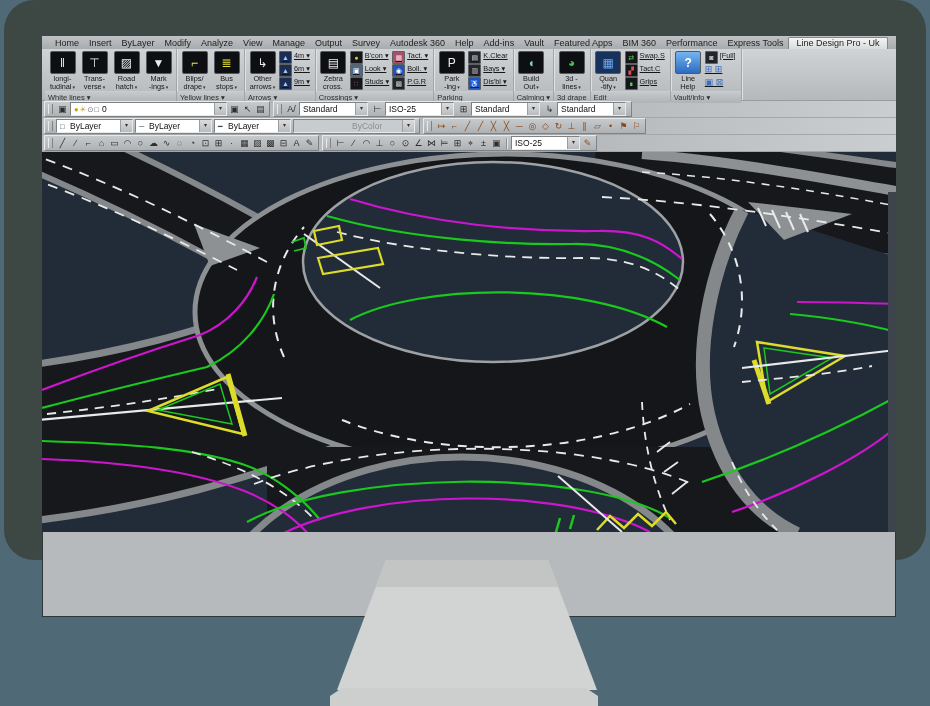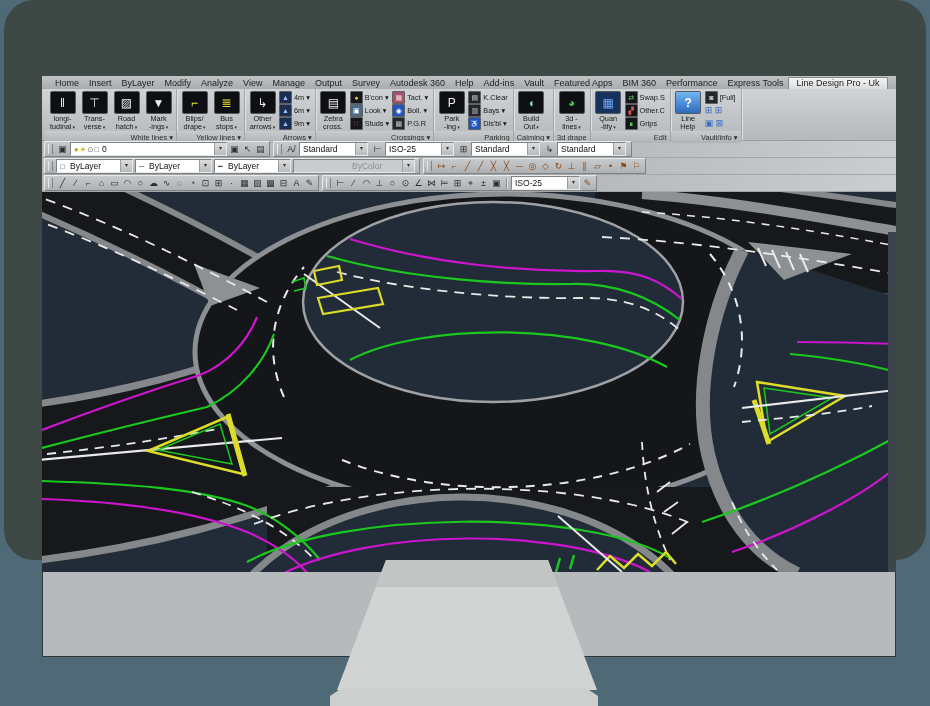--- a/index.html
+++ b/index.html
@@ -1,48 +1,48 @@
 <!DOCTYPE html>
 <html><head>
 <meta charset="utf-8">
 <style>
   html,body{margin:0;padding:0;}
   body{width:930px;height:706px;background:#4F6A76;font-family:"Liberation Sans",sans-serif;overflow:hidden;}
   .scene{position:relative;width:930px;height:706px;}
 
   
   .monitor{position:absolute;left:4px;top:0;width:922px;height:560px;background:#3D4845;border-radius:30px;}
-  .screen{position:absolute;left:38px;top:36px;width:854px;height:581px;background:#B7BABC;overflow:hidden;box-shadow:inset 0 0 0 1px #2E3836;margin-top:40px;}
+  .screen{position:absolute;left:38px;top:36px;width:854px;height:581px;background:#B7BABC;overflow:hidden;box-shadow:inset 0 0 0 1px #2E3836;}
   .stand-neck{position:absolute;left:337px;top:560px;width:260px;height:130px;background:#D2D4D3;clip-path:polygon(49px 0px,211px 0px,260px 130px,0px 130px);}
   .stand-neck .band{position:absolute;left:0;top:0;width:100%;height:27px;background:#C2C5C3;}
   .stand-base{position:absolute;left:330px;top:688px;width:268px;height:18px;background:#CDCFCF;clip-path:polygon(12px 0px,256px 0px,268px 8px,268px 18px,0px 18px,0px 8px);}
 
   
   .menubar{height:13px;background:linear-gradient(#C0C3C5,#A8ACAE);display:flex;align-items:flex-end;font-size:9px;color:#1d1d1d;padding-left:8px;white-space:nowrap;}
   .mtabs{display:flex;}
   .mtab{padding:1px 5px 1px 5px;}
   .mtab.active{background:linear-gradient(#F4F5F5,#D9DBDC);border:1px solid #83878A;border-bottom:none;border-radius:2px 2px 0 0;padding:0 7px 1px 7px;text-align:center;}
 
   
   .ribbon{height:51px;background:linear-gradient(#D0D3D5,#B5B9BB);display:flex;align-items:stretch;border-bottom:1px solid #989C9E;padding-left:3px;}
   .rgroup{display:flex;flex-direction:column;border-right:1px solid #A2A6A8;box-shadow:1px 0 0 #DFE1E2;}
   .rbody{flex:1;display:flex;align-items:flex-start;gap:2px;padding:2px 3px 0 3px;}
-  .glab{height:11px;font-size:7.5px;color:#2d2d2d;text-align:right;line-height:11px;background:linear-gradient(#C5C9CB,#AFB3B5);border-top:1px solid #C9CDCE;padding:0 3px;white-space:nowrap;}
+  .glab{height:11px;font-size:7.5px;color:#2d2d2d;text-align:left;line-height:11px;background:linear-gradient(#C5C9CB,#AFB3B5);border-top:1px solid #C9CDCE;padding:0 3px;white-space:nowrap;}
   .bigs{display:flex;gap:3px;}
   .bigbtn{width:29px;display:flex;flex-direction:column;align-items:center;font-size:7.3px;line-height:8px;color:#161616;text-align:center;}
   .bicon{width:24px;height:21px;background:#0E0F12;border:1px solid #55595B;border-radius:2px;display:flex;align-items:center;justify-content:center;font-size:12px;color:#EDEDED;margin-bottom:1px;}
   .bl2row{display:flex;gap:1px;align-items:flex-end;justify-content:center;}
   .bc{font-size:5px;color:#333;}
   .ic-y .bicon{color:#E2E236;}
   .ic-teal .bicon{color:#86CFC3;}
   .ic-green .bicon{color:#3FC94A;}
   .ic-blue .bicon{background:#17325d;color:#6FA8F0;}
   .ic-help .bicon{background:linear-gradient(#74B5F2,#2D6BC0);color:#fff;font-weight:bold;}
   .smalls{display:flex;flex-direction:column;flex-wrap:wrap;gap:1px;max-height:40px;align-content:flex-start;}
-  .smbtn{display:flex;align-items:center;gap:2px;font-size:7.3px;height:12px;color:#161616;padding-right:2px;white-space:nowrap;}
+  .smbtn{display:flex;gap:2px;font-size:7.3px;height:12px;color:#161616;padding-right:2px;white-space:nowrap;text-decoration:underline;}
   .sicon{width:11px;height:11px;background:#14161A;border:1px solid #5d6163;border-radius:1px;color:#DDD;font-size:7px;line-height:11px;text-align:center;flex:none;}
   .ic-amber .sicon{color:#F2C12E;}
   .ic-steel .sicon{background:#4A6A8A;color:#fff;}
   .ic-red .sicon{color:#E05050;}
   .ic-pink .sicon{background:#A85068;color:#F2D5DC;}
   .ic-blue2 .sicon{background:#2255BB;color:#fff;}
   .ic-dk .sicon{background:#24262B;color:#C8C8C8;}
   .ic-green2 .sicon{color:#4FD04F;}
   .ic-b .sicon{background:#1B2D50;color:#9FC4FF;}
   .ic-b2 .sicon{background:transparent;border:none;color:#3A6FC4;width:auto;font-size:9px;}
@@ -317,21 +317,21 @@
                   </span>
               </div>
               </div>
             <div class="smalls">
                 <div class="smbtn ic-green2">
                 <span class="sicon">⇄</span>
                 <span>Swap.S</span>
               </div>
                 <div class="smbtn ic-red">
                 <span class="sicon">▞</span>
-                <span>Other.C</span>
+                <span>Tact.C</span>
               </div>
                 <div class="smbtn ic-green2">
                 <span class="sicon">∎</span>
                 <span>Grips</span>
               </div>
               </div>
           </div>
           <div class="glab">Edit</div>
         </div>
 

